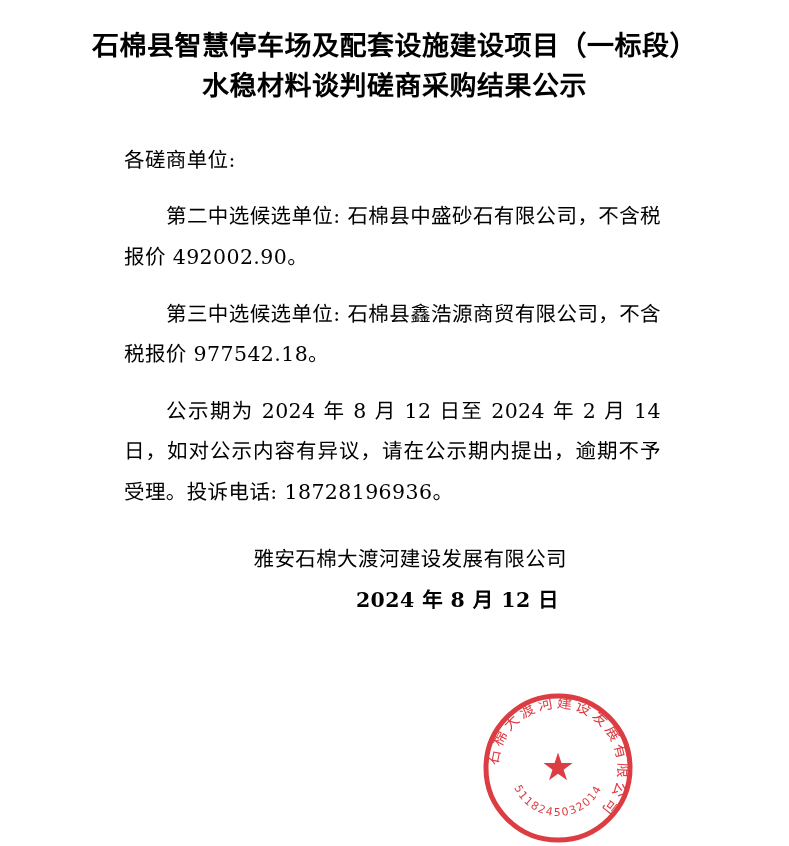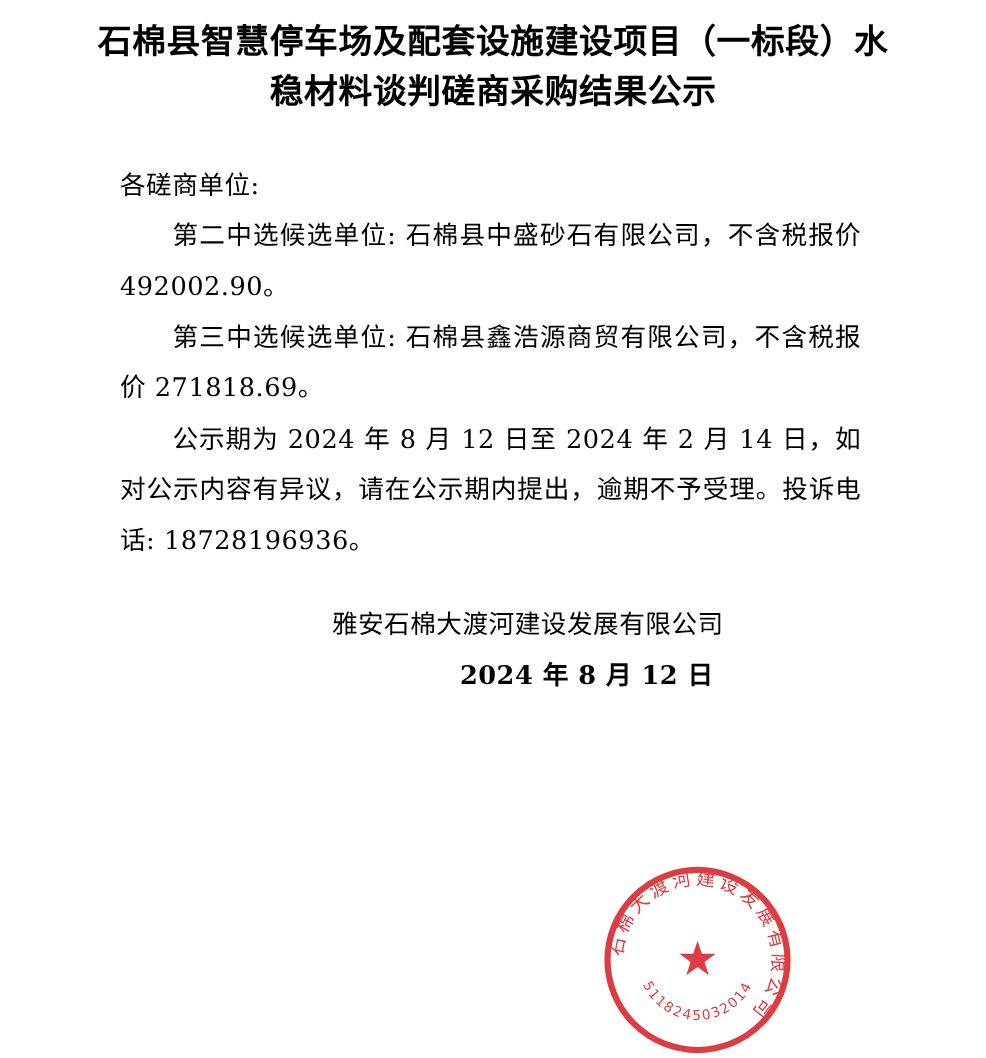--- a/index.html
+++ b/index.html
@@ -14,21 +14,21 @@
     font-family: "DejaVu Serif", "Liberation Serif", serif;
     color: #000000;
     overflow: hidden;
   }
 
   .page {
     position: relative;
     width: 789px;
     height: 846px;
     box-sizing: border-box;
-    padding: 0;
+    padding: 12px;
   }
 
   .doc-title {
     margin: 0;
     padding: 14px 70px 0 70px;
     text-align: center;
     font-size: 27px;
     font-weight: bold;
     line-height: 1.48;
     letter-spacing: 0.5px;
@@ -38,21 +38,21 @@
   .body-block {
     padding: 0 100px 0 96px;
     margin-top: 34px;
   }
 
   .para {
     font-size: 20.5px;
     line-height: 1.98;
     text-align: justify;
     text-justify: inter-ideograph;
-    margin: 0;
+    margin: 16px;
     letter-spacing: 0.4px;
   }
 
   .indent2 {
     text-indent: 2.05em;
   }
 
   .salutation {
     text-indent: 0;
   }
@@ -101,21 +101,21 @@
   <h1 class="doc-title">石棉县智慧停车场及配套设施建设项目（一标段）水稳材料谈判磋商采购结果公示</h1>
 
   <div class="body-block">
 
     <p class="para salutation">各磋商单位:</p>
 
 
 
     <p class="para indent2">第二中选候选单位:  石棉县中盛砂石有限公司，不含税报价 492002.90。</p>
 
-    <p class="para indent2">第三中选候选单位:  石棉县鑫浩源商贸有限公司，不含税报价 271818.69。</p>
+    <p class="para indent2">第三中选候选单位:  石棉县鑫浩源商贸有限公司，不含税报价 977542.18。</p>
 
     <p class="para indent2">公示期为 2024 年 8 月 12 日至 2024 年 2 月 14 日，如对公示内容有异议，请在公示期内提出，逾期不予受理。投诉电话: 18728196936。</p>
 
     <div class="sign-block">
       <div class="sign-line">雅安石棉大渡河建设发展有限公司</div>
       <div class="sign-date">2024 年 8 月 12 日</div>
     </div>
 
   </div>
 

